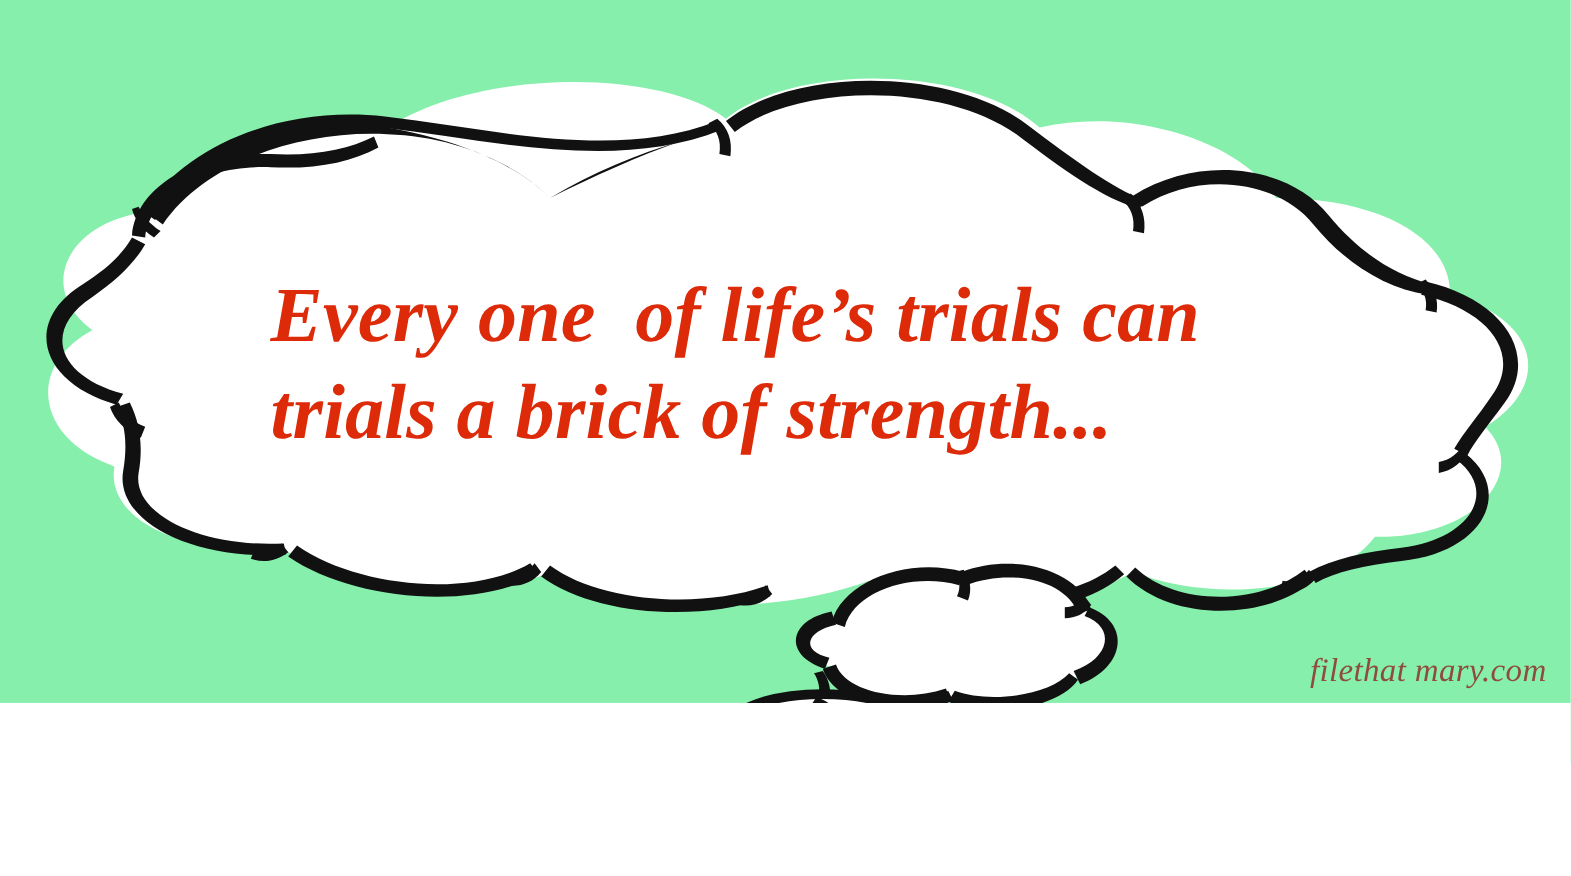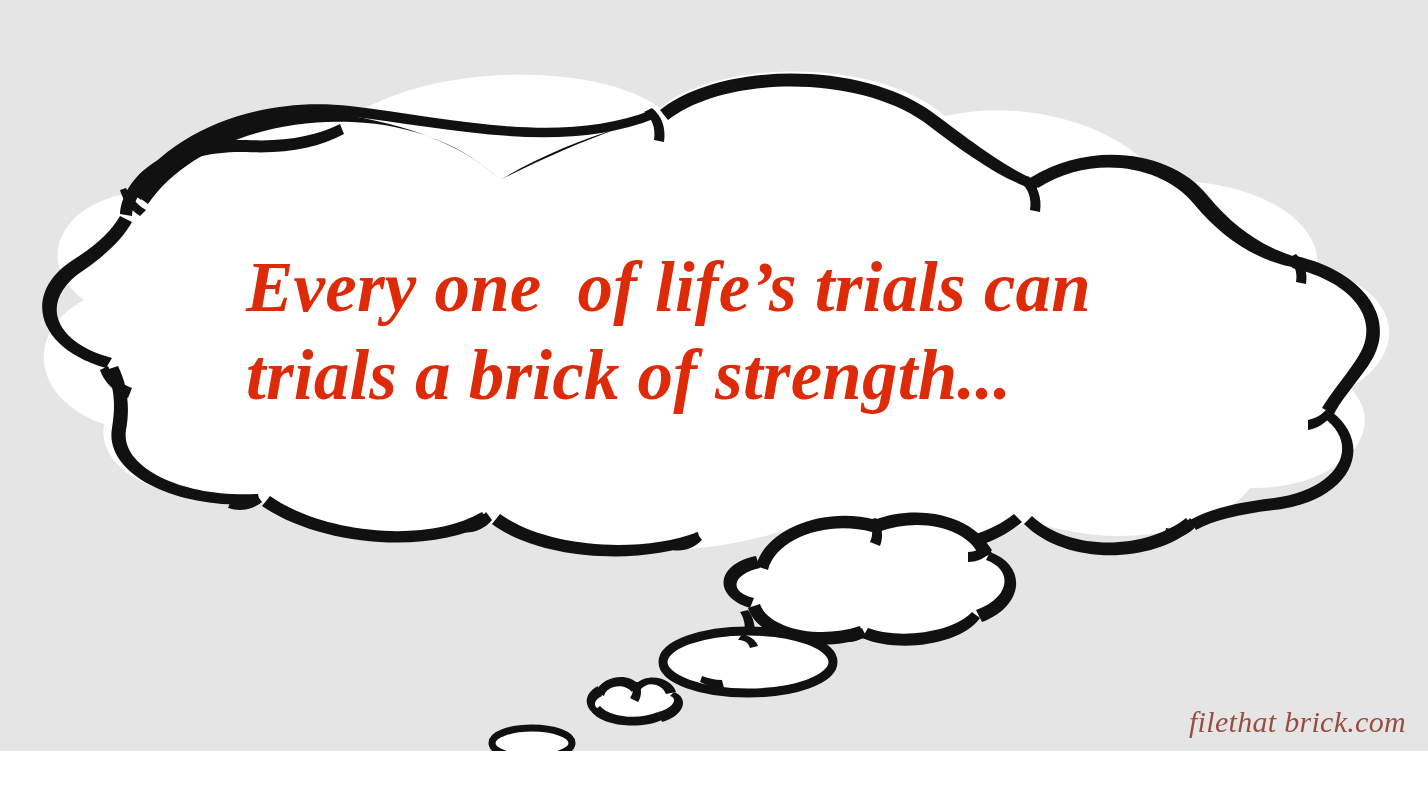--- a/index.html
+++ b/index.html
@@ -4,22 +4,22 @@
 <title>Thought Bubble Quote</title>
 <style>
   html, body {
     margin: 0;
     padding: 0;
     background: #ffffff;
   }
   #stage {
     position: relative;
     width: 1428px;
-    height: 751px;
-    background: #e5e5e5;
+    height: 639px;
+    background: #86efac;
     overflow: hidden;
     font-family: "Liberation Serif", "DejaVu Serif", serif;
   }
   #bubble-svg {
     position: absolute;
     left: 0;
     top: 0;
     width: 1428px;
     height: 796px;
   }
@@ -289,15 +289,15 @@
       <ellipse cx="532" cy="743" rx="40" ry="15" fill="#ffffff" stroke="#111111" stroke-width="7"></ellipse>
     </g>
 
   </svg>
 
   <div id="quote-block">
     <span class="quote-line">Every one  of life’s trials can</span>
     <span class="quote-line">trials a brick of strength...</span>
   </div>
 
-  <div id="watermark">filethat brick.com</div>
+  <div id="watermark">filethat mary.com</div>
 
 </div>
 
 </body></html>

